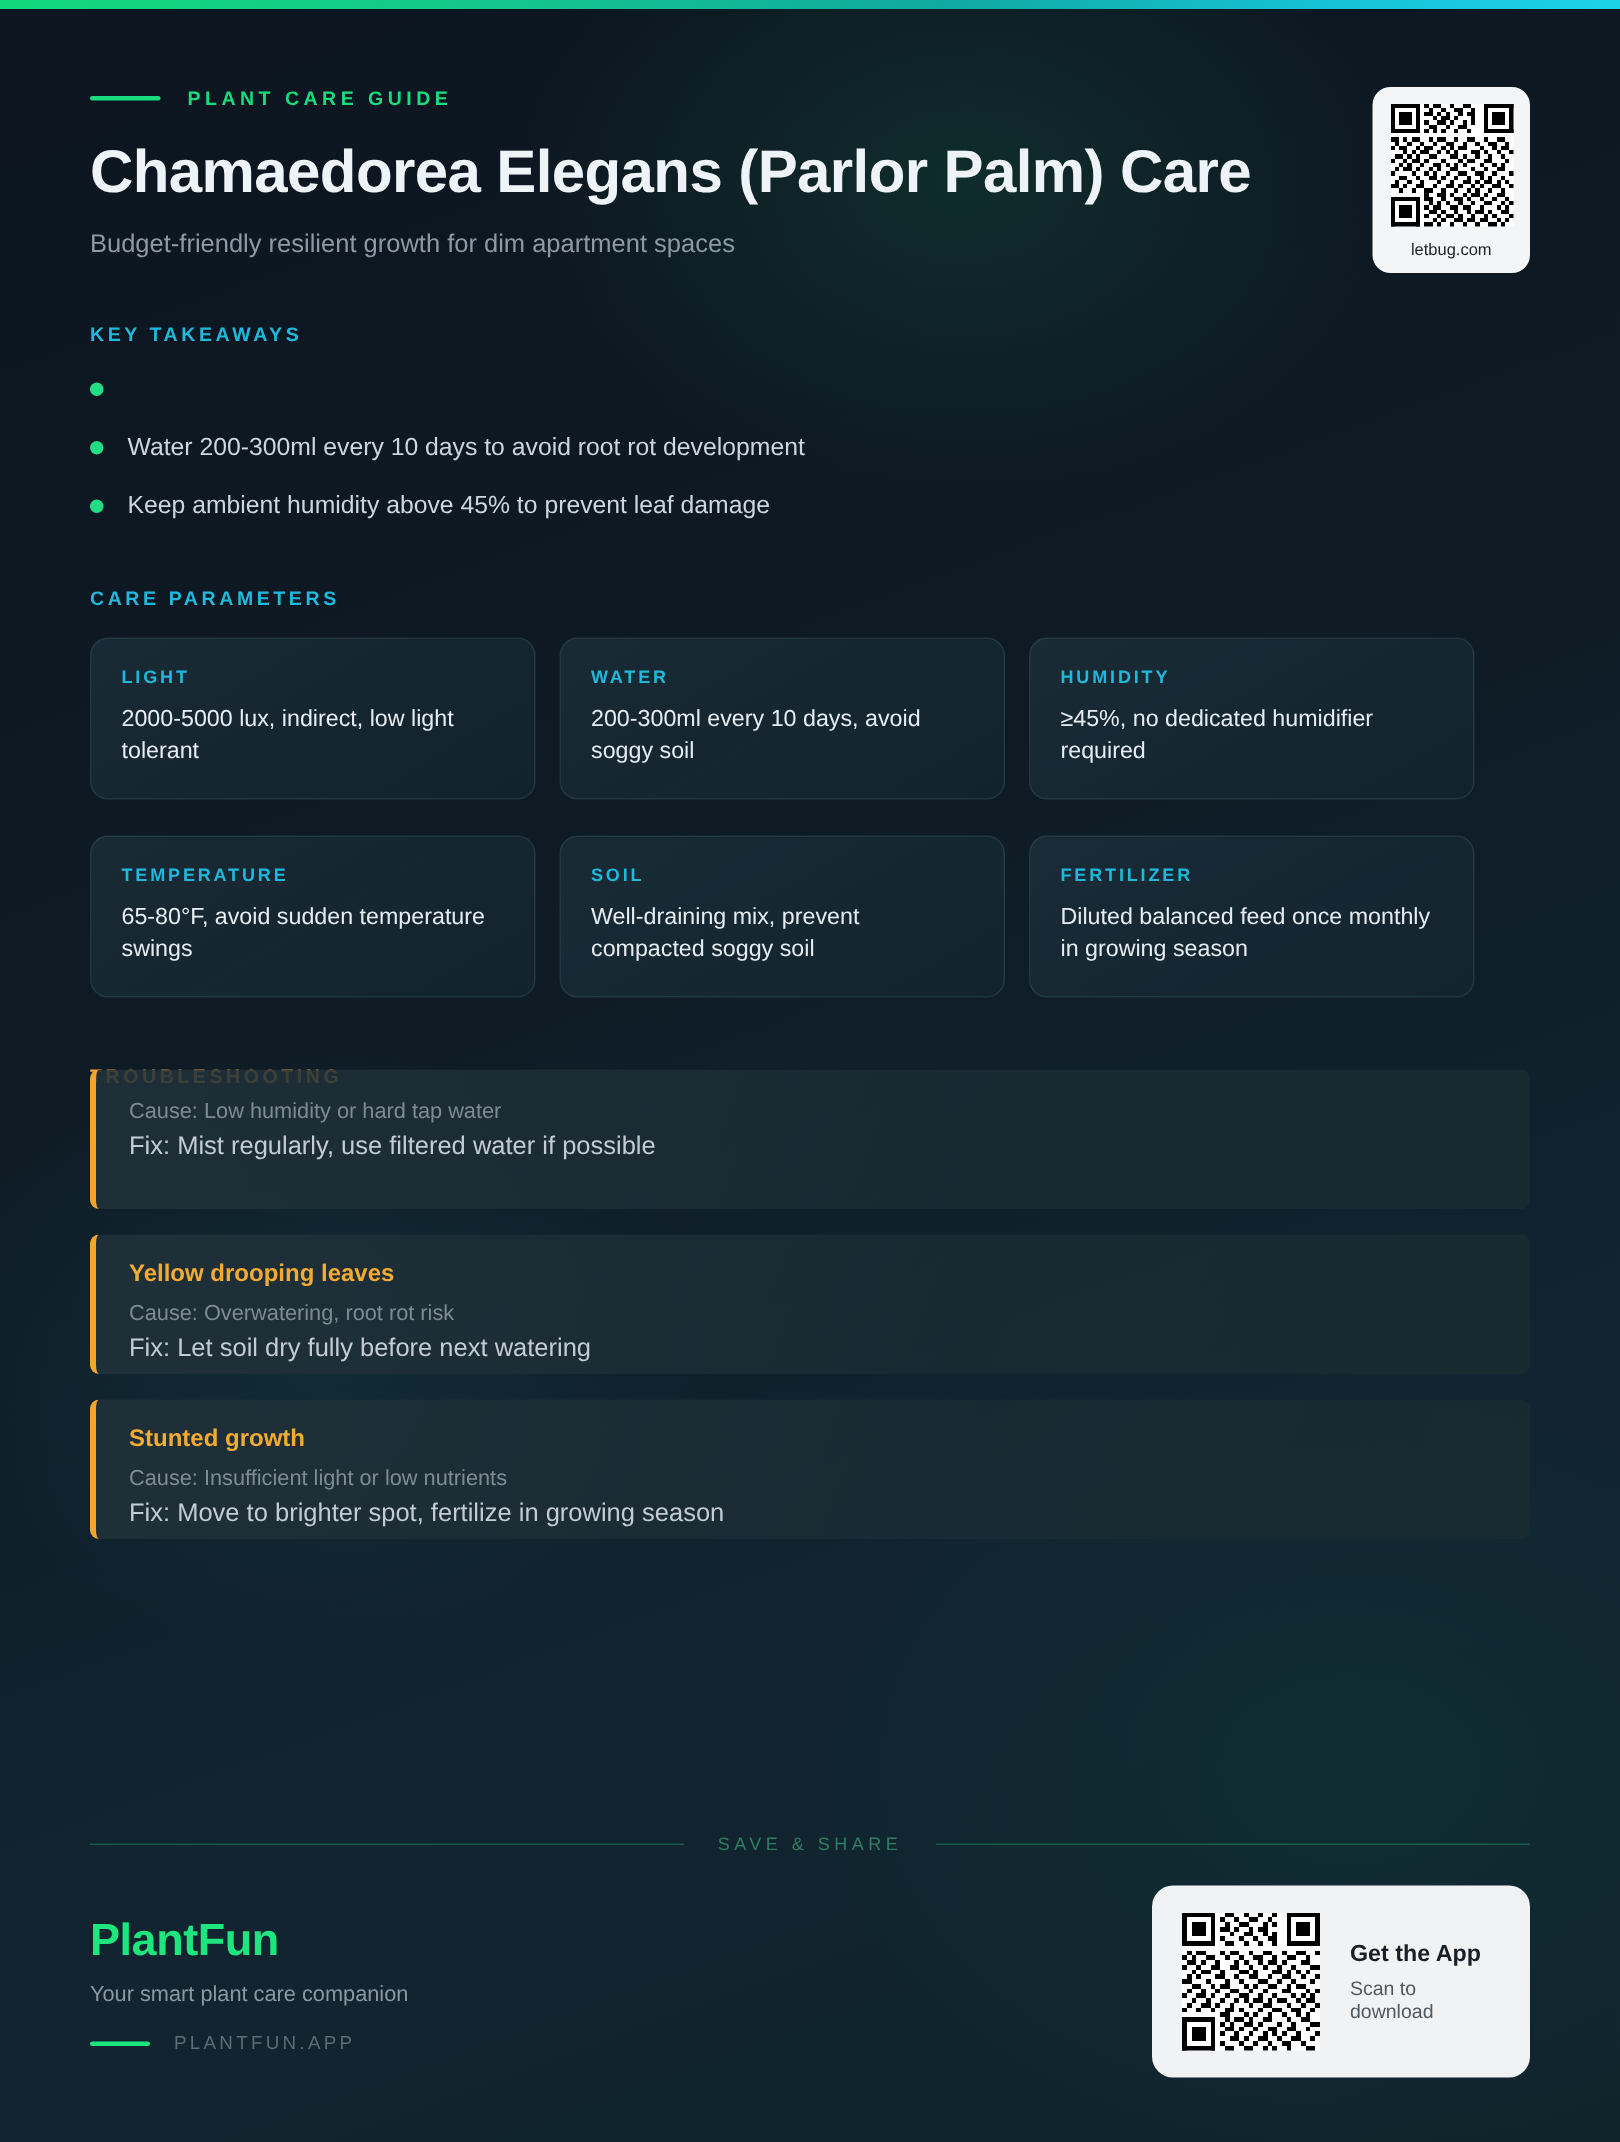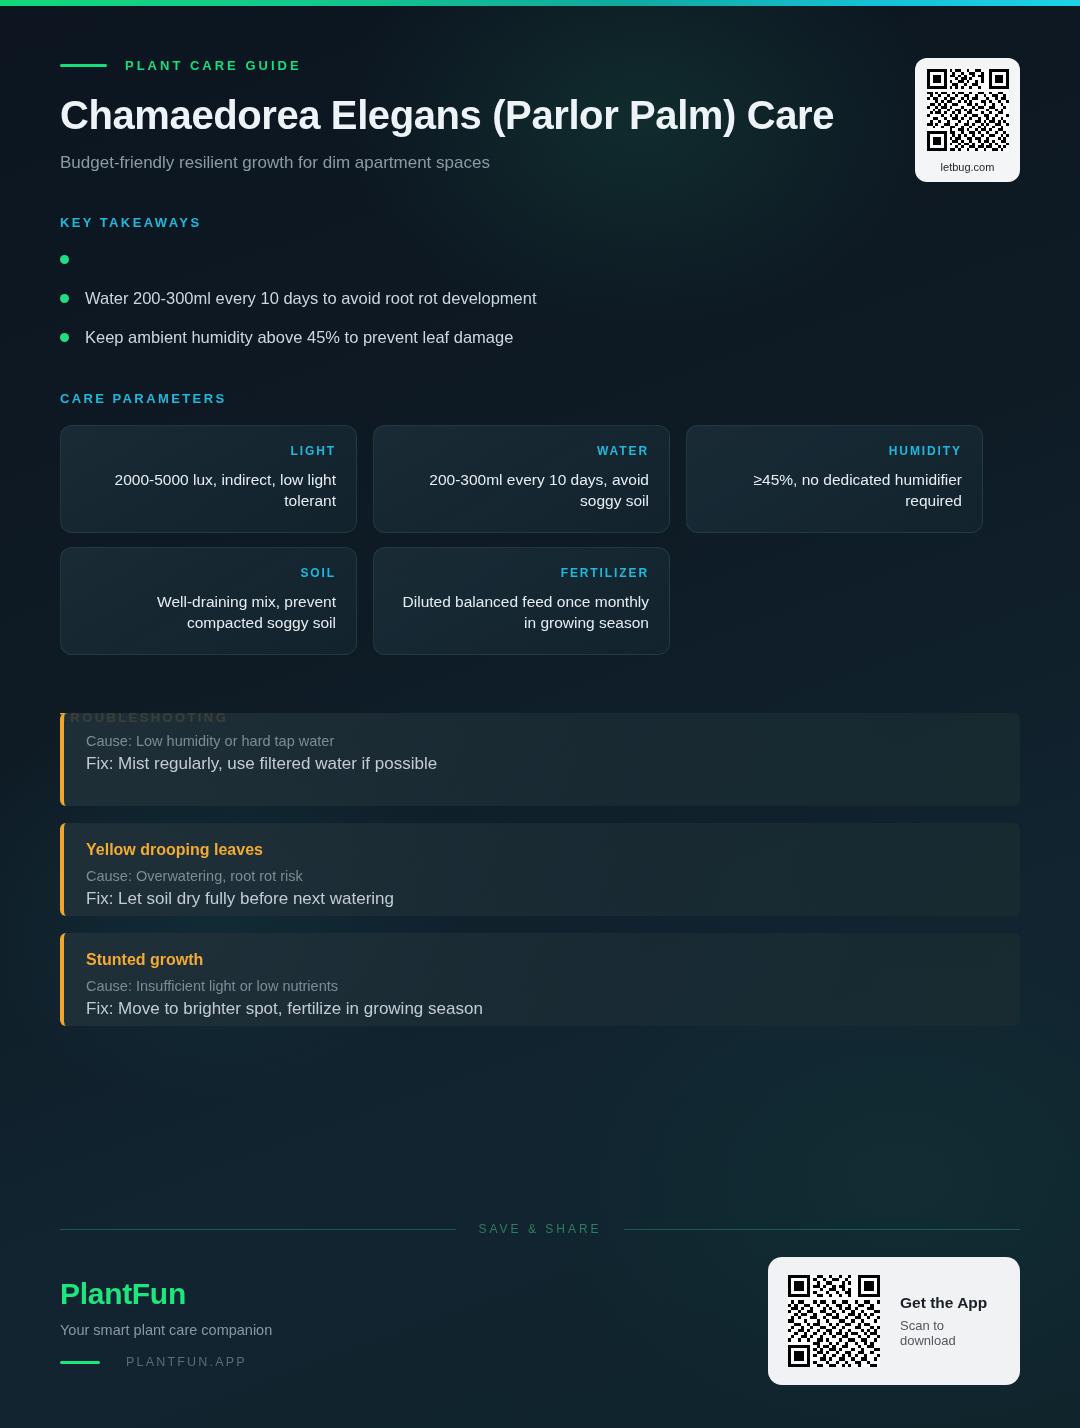--- a/index.html
+++ b/index.html
@@ -69,22 +69,21 @@
     width:9px; height:9px; border-radius:50%; background:#22dd84;
     margin-top:7px; flex:none;
   }
   .tk-text{ font-size:16.5px; color:#ccd6de; line-height:1.35; }
 
   
   .params{
     position:absolute; left:60px; top:425px;
     width:925px;
     display:grid; grid-template-columns:297px 297px 297px;
-    gap:14px 16px;
-    text-align:right;
+    gap:24px 16px;
   }
   .pcard{
     background:linear-gradient(150deg, rgba(28,47,58,0.82) 0%, rgba(20,37,47,0.80) 100%);
     border:1px solid rgba(86,132,134,0.20);
     border-radius:12px;
     padding:18px 20px 20px 20px;
     min-height:101px;
   }
   .pcard-label{
     font-size:12px; font-weight:700; letter-spacing:1.9px; color:#1fb9dc;
@@ -112,21 +111,21 @@
     position:absolute; left:60px; top:1222px; width:960px;
     display:flex; align-items:center; gap:22px;
   }
   .divider .ln{ flex:1; height:1px; background:rgba(31,160,110,0.45); }
   .divider .dl{
     font-size:12px; letter-spacing:3px; font-weight:500; color:#2d7f63;
   }
   .brand{ position:absolute; left:60px; top:1277px; }
   .brand-name{ font-size:30px; font-weight:700; color:#1fe57f; letter-spacing:-0.3px; }
   .brand-tag{ font-size:14.5px; color:#8b98a2; margin-top:11px; }
-  .brand-url{ display:flex; align-items:center; gap:26px; margin-top:17px; }
+  .brand-url{ display:flex; align-items:center; gap:16px; margin-top:17px; }
   .brand-url .ul{ width:40px; height:3px; background:#1fe57f; border-radius:2px; }
   .brand-url .ut{ font-size:12.5px; letter-spacing:2.2px; color:#5d6b74; font-weight:500; }
 
   .app-card{
     position:absolute; left:768px; top:1257px; width:252px; height:128px;
     background:#f1f2f4; border-radius:14px;
     display:flex; align-items:center; padding:0 20px; gap:20px;
   }
   .app-card .qr{ width:92px; height:92px; flex:none; }
   .app-card .acx{ display:flex; flex-direction:column; }
@@ -406,20 +405,24 @@
     </div>
     <div class="pcard">
       <div class="pcard-label">WATER</div>
       <div class="pcard-value">200-300ml every 10 days, avoid soggy soil</div>
     </div>
     <div class="pcard">
       <div class="pcard-label">HUMIDITY</div>
       <div class="pcard-value">≥45%, no dedicated humidifier required</div>
     </div>
     <div class="pcard">
+      <div class="pcard-label">TEMPERATURE</div>
+      <div class="pcard-value">65-80°F, avoid sudden temperature swings</div>
+    </div>
+    <div class="pcard">
       <div class="pcard-label">SOIL</div>
       <div class="pcard-value">Well-draining mix, prevent compacted soggy soil</div>
     </div>
     <div class="pcard">
       <div class="pcard-label">FERTILIZER</div>
       <div class="pcard-value">Diluted balanced feed once monthly in growing season</div>
     </div>
   </div>
 
   <div class="sec-head sec-amber" style="top:710px;">TROUBLESHOOTING</div>

